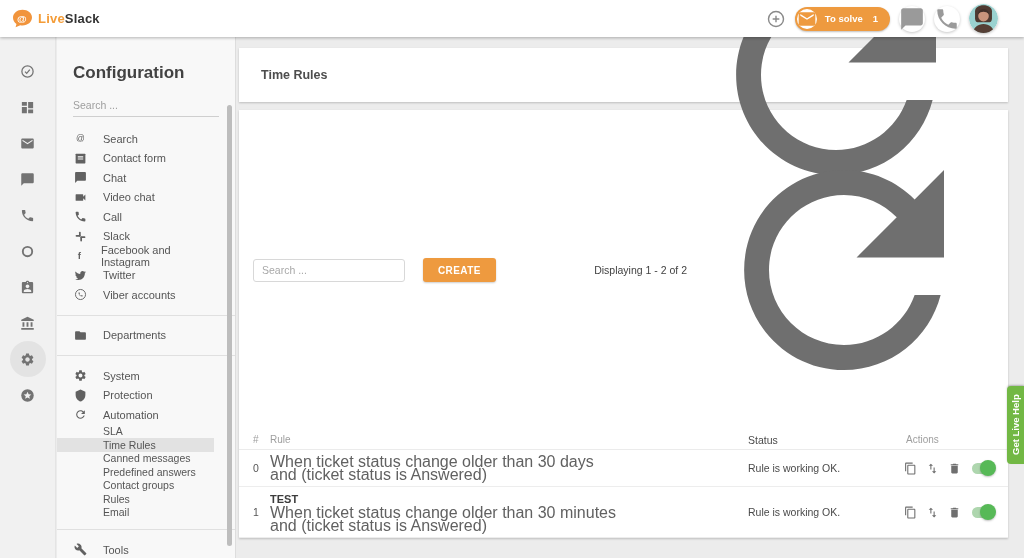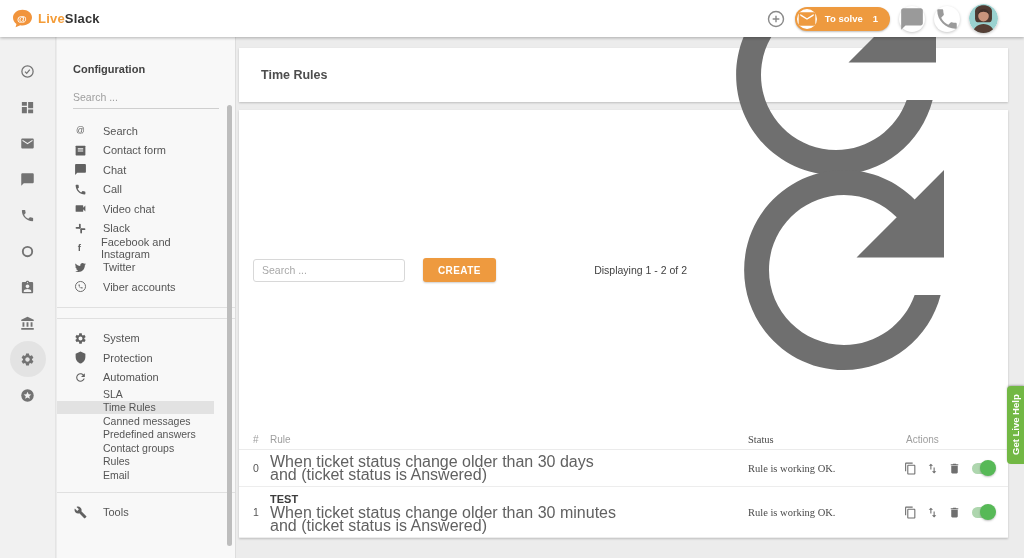--- a/index.html
+++ b/index.html
@@ -33,21 +33,21 @@
   .rail { position:absolute; top:37px; left:0; width:56px; bottom:0; background:#f1f1f1; border-right:1px solid #e4e4e4;
           display:flex; flex-direction:column; align-items:center; padding-top:16px; z-index:5; }
   .rail-item { width:36px; height:36px; border-radius:50%; display:flex; align-items:center; justify-content:center;
                color:#737373; cursor:pointer; flex:0 0 36px; }
   .rail-item.active { background:#e3e3e3; }
   .rail-item svg { width:15px; height:15px; }
 
   
   .sidebar { position:absolute; top:37px; left:57px; width:179px; bottom:0; background:#f8f8f8;
              border-right:1px solid #ddd; z-index:4; }
-  .sidebar-title { font-size:11px; font-weight:bold; color:#424242; padding:26px 0 0 16px; }
+  .sidebar-title { font-size:17px; font-weight:bold; color:#424242; padding:26px 0 0 16px; }
   .side-search { margin:12px 16px 0 16px; }
   .side-search input { width:100%; border:none; border-bottom:1px solid #cfcfcf; background:transparent;
                        font-size:10.5px; padding:3px 0 5px 0; color:#555; outline:none; font-family:inherit; }
   .side-search input::placeholder { color:#9e9e9e; }
   .side-list { margin-top:12px; }
   .side-item { height:19.5px; display:flex; align-items:center; padding-left:17px; font-size:11px; color:#555;
                cursor:pointer; width:157px; }
   .side-item .sicon { width:29px; color:#616161; display:flex; align-items:center; }
   .side-item .sicon svg { width:13px; height:13px; }
   .side-item.sub { padding-left:46px; height:13.5px; font-size:10.5px; }
@@ -73,21 +73,21 @@
                 color:#fff; font-size:10px; font-weight:bold; letter-spacing:.4px; cursor:pointer;
                 box-shadow:0 1px 2px rgba(0,0,0,.2); font-family:inherit; }
   .paging { margin-left:auto; display:flex; align-items:center; gap:7px; font-size:10.5px; color:#424242; }
   .paging .refresh-btn { margin-left:0; }
   .paging .refresh-btn svg { width:12px; height:12px; }
 
   .thead { display:flex; align-items:center; padding:0 14px; height:26px; border-bottom:1px solid #ebebeb;
            color:#9e9e9e; font-size:10px; }
   .col-num { width:17px; }
   .col-rule { flex:1; }
-  .col-status { width:146px;font-family:Liberation Serif, serif; }
+  .col-status { width:146px; }
   .col-actions { width:100px; }
   .thead .col-actions { padding-left:12px; }
 
   .trow { display:flex; align-items:center; padding:5px 14px; border-bottom:1px solid #ededed; background:#fff; cursor:pointer; }
   .trow .col-num { font-size:10.5px; color:#555; }
   .rule-title { font-size:11px; font-weight:bold; color:#3d3d3d; line-height:14px; }
   .rule-desc { font-size:16px; color:#616161; line-height:13px; }
   .col-status { font-size:10.5px; color:#4a4a4a; }
   .col-actions { display:flex; align-items:center; gap:9px; padding-left:10px; }
   .aicon { color:#6f6f6f; display:flex; cursor:pointer; }
@@ -271,35 +271,35 @@
               <path d="M20 2H4c-1.1 0-2 .9-2 2v18l4-4h14c1.1 0 2-.9 2-2V4c0-1.1-.9-2-2-2z"></path>
             </svg>
           </span>
         </span>
         <span class="side-label">Chat</span>
       </div>
       <div class="side-item">
         <span class="sicon">
           <span style="width:13px;height:13px">
             <svg viewBox="0 0 24 24" fill="currentColor" style="width:100%;height:100%;display:block">
+              <path d="M17 10.5V7c0-.55-.45-1-1-1H4c-.55 0-1 .45-1 1v10c0 .55.45 1 1 1h12c.55 0 1-.45 1-1v-3.5l4 4v-11l-4 4z"></path>
+            </svg>
+          </span>
+        </span>
+        <span class="side-label">Video chat</span>
+      </div>
+      <div class="side-item">
+        <span class="sicon">
+          <span style="width:13px;height:13px">
+            <svg viewBox="0 0 24 24" fill="currentColor" style="width:100%;height:100%;display:block">
               <path d="M6.62 10.79c1.44 2.83 3.76 5.14 6.59 6.59l2.2-2.2c.27-.27.67-.36 1.02-.24 1.12.37 2.33.57 3.57.57.55 0 1 .45 1 1V20c0 .55-.45 1-1 1-9.39 0-17-7.61-17-17 0-.55.45-1 1-1h3.5c.55 0 1 .45 1 1 0 1.25.2 2.45.57 3.57.11.35.03.74-.25 1.02l-2.2 2.2z"></path>
             </svg>
           </span>
         </span>
         <span class="side-label">Call</span>
-      </div>
-      <div class="side-item">
-        <span class="sicon">
-          <span style="width:13px;height:13px">
-            <svg viewBox="0 0 24 24" fill="currentColor" style="width:100%;height:100%;display:block">
-              <path d="M17 10.5V7c0-.55-.45-1-1-1H4c-.55 0-1 .45-1 1v10c0 .55.45 1 1 1h12c.55 0 1-.45 1-1v-3.5l4 4v-11l-4 4z"></path>
-            </svg>
-          </span>
-        </span>
-        <span class="side-label">Video chat</span>
       </div>
       <div class="side-item">
         <span class="sicon">
           <span style="width:13px;height:13px">
             <svg viewBox="0 0 24 24" fill="currentColor" style="width:100%;height:100%;display:block">
               <rect x="3" y="9.2" width="9" height="3.2" rx="1.6"></rect>
               <rect x="12.2" y="11.6" width="8.8" height="3.2" rx="1.6"></rect>
               <rect x="9.2" y="3" width="3.2" height="9" rx="1.6"></rect>
               <rect x="11.6" y="12.2" width="3.2" height="8.8" rx="1.6"></rect>
             </svg>
@@ -334,20 +334,30 @@
               <circle cx="12" cy="12" r="9.3" fill="none" stroke="currentColor" stroke-width="1.7"></circle>
               <g transform="translate(7 7) scale(0.42)">
                 <path d="M6.62 10.79c1.44 2.83 3.76 5.14 6.59 6.59l2.2-2.2c.27-.27.67-.36 1.02-.24 1.12.37 2.33.57 3.57.57.55 0 1 .45 1 1V20c0 .55-.45 1-1 1-9.39 0-17-7.61-17-17 0-.55.45-1 1-1h3.5c.55 0 1 .45 1 1 0 1.25.2 2.45.57 3.57.11.35.03.74-.25 1.02l-2.2 2.2z"></path>
               </g>
             </svg>
           </span>
         </span>
         <span class="side-label">Viber accounts</span>
       </div>
       <div class="side-divider"></div>
+      <div class="side-item">
+        <span class="sicon">
+          <span style="width:13px;height:13px">
+            <svg viewBox="0 0 24 24" fill="currentColor" style="width:100%;height:100%;display:block">
+              <path d="M10 4H4c-1.1 0-2 .9-2 2v12c0 1.1.9 2 2 2h16c1.1 0 2-.9 2-2V8c0-1.1-.9-2-2-2h-8l-2-2z"></path>
+            </svg>
+          </span>
+        </span>
+        <span class="side-label">Departments</span>
+      </div>
       <div class="side-divider"></div>
       <div class="side-item">
         <span class="sicon">
           <span style="width:13px;height:13px">
             <svg viewBox="0 0 24 24" fill="currentColor" style="width:100%;height:100%;display:block">
               <path d="M19.14 12.94c.04-.3.06-.61.06-.94 0-.32-.02-.64-.07-.94l2.03-1.58c.18-.14.23-.41.12-.61l-1.92-3.32c-.12-.22-.37-.29-.59-.22l-2.39.96c-.5-.38-1.03-.7-1.62-.94l-.36-2.54c-.04-.24-.24-.41-.48-.41h-3.84c-.24 0-.43.17-.47.41l-.36 2.54c-.59.24-1.13.57-1.62.94l-2.39-.96c-.22-.08-.47 0-.59.22L2.74 8.87c-.12.21-.08.47.12.61l2.03 1.58c-.05.3-.09.63-.09.94s.02.64.07.94l-2.03 1.58c-.18.14-.23.41-.12.61l1.92 3.32c.12.22.37.29.59.22l2.39-.96c.5.38 1.03.7 1.62.94l.36 2.54c.05.24.24.41.48.41h3.84c.24 0 .44-.17.47-.41l.36-2.54c.59-.24 1.13-.56 1.62-.94l2.39.96c.22.08.47 0 .59-.22l1.92-3.32c.12-.22.07-.47-.12-.61l-2.01-1.58zM12 15.6c-1.98 0-3.6-1.62-3.6-3.6s1.62-3.6 3.6-3.6 3.6 1.62 3.6 3.6-1.62 3.6-3.6 3.6z"></path>
             </svg>
           </span>
         </span>
         <span class="side-label">System</span>

